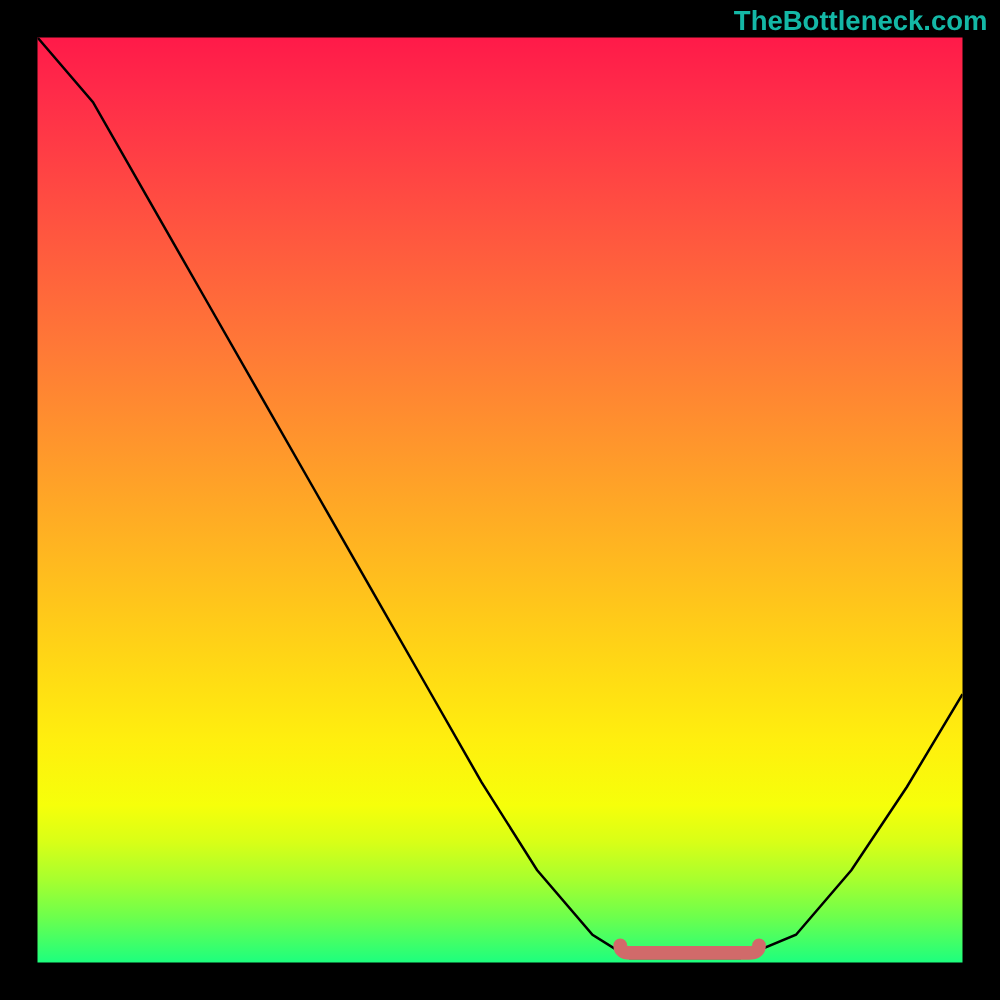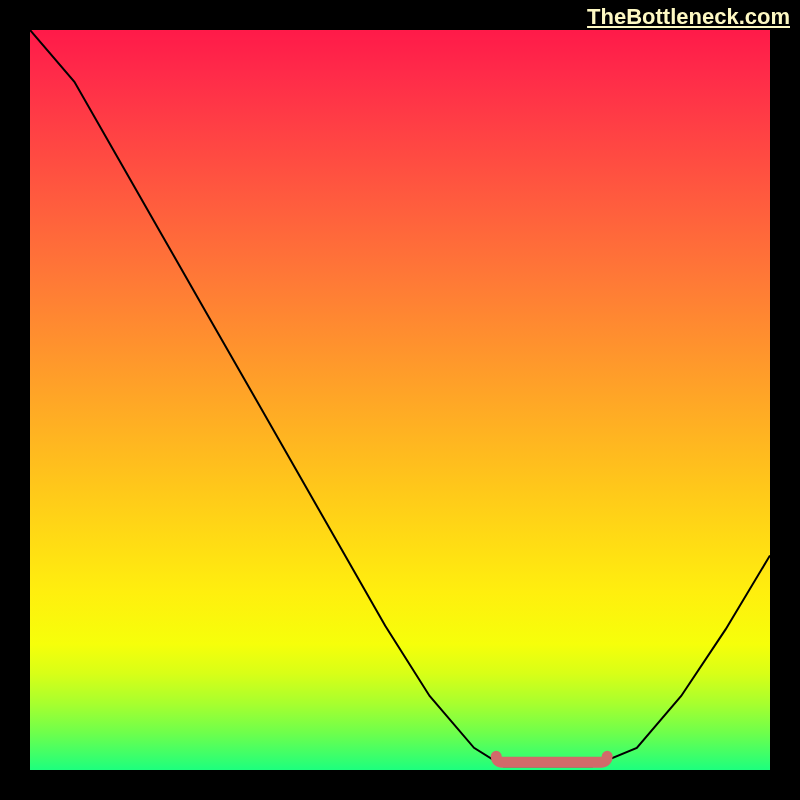--- a/index.html
+++ b/index.html
@@ -4,23 +4,22 @@
 <style>
   * { margin: 0; padding: 0; box-sizing: border-box; }
   body {
     width: 800px; height: 800px;
     background: #000; overflow: hidden;
     font-family: Arial, Helvetica, sans-serif;
     position: relative;
   }
   .watermark {
     position: absolute; top: 4px; right: 10px;
-    color: #fef9c3; font-size: 22px; font-weight: 600;
+    color: #14b8a6; font-size: 22px; font-weight: 600;
     z-index: 10;
-    text-decoration: underline;
   }
   .frame {
     position: absolute; left: 30px; top: 30px;
     width: 740px; height: 740px;
   }
   .gradient {
     position: absolute; inset: 0;
     background: linear-gradient(to bottom,
       #ff1a49 0%,
       #ff2b49 6%,

